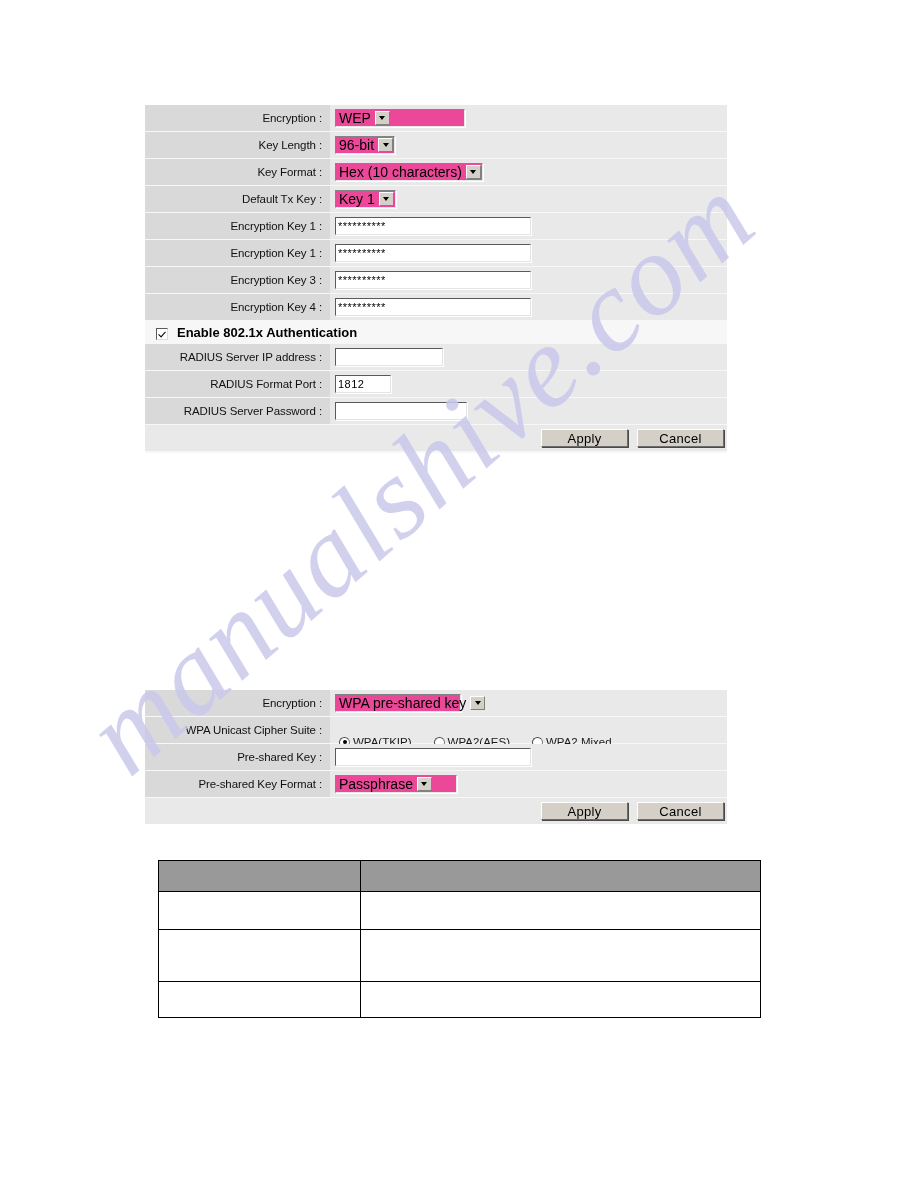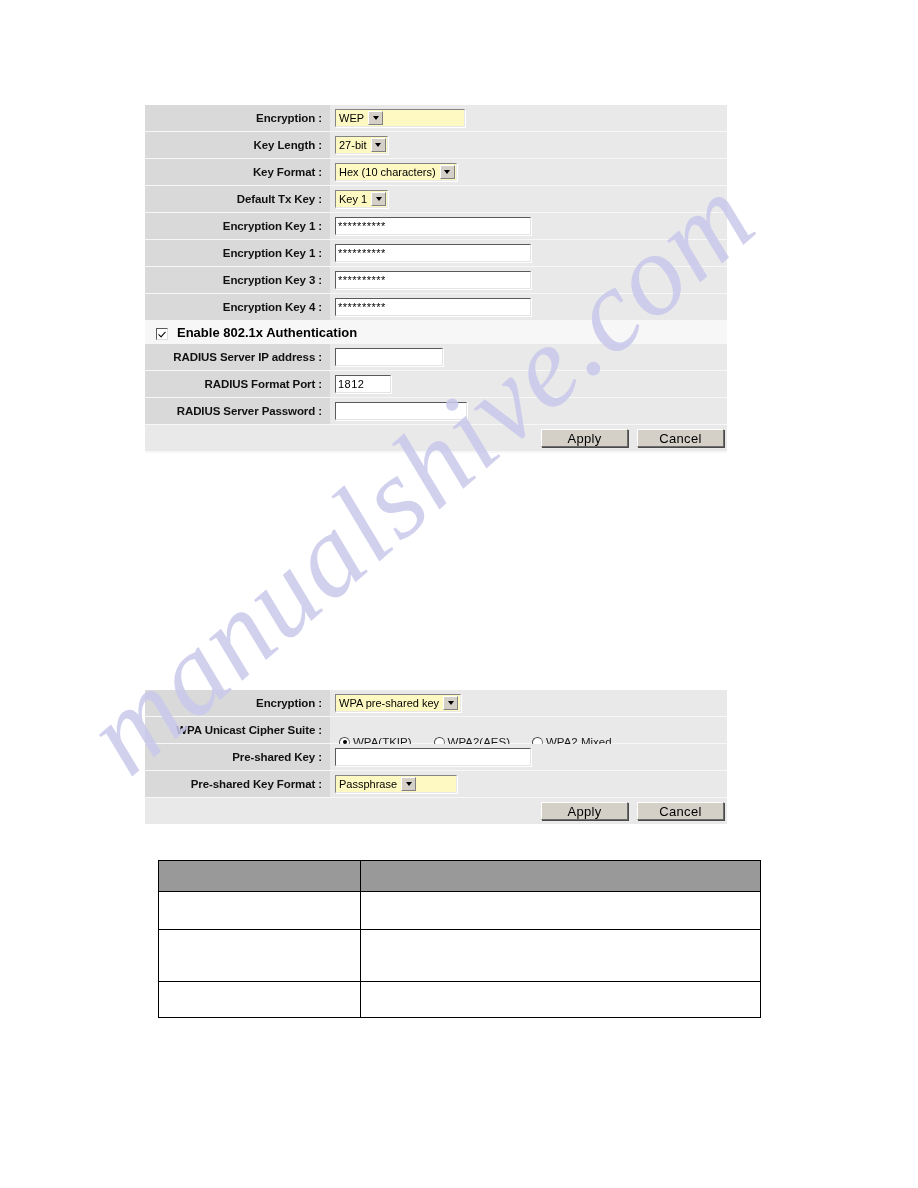--- a/index.html
+++ b/index.html
@@ -58,21 +58,21 @@
   .flabel {
     width: 185px;
     height: 26px;
     background: #d9d9d9;
     display: flex;
     align-items: center;
     justify-content: flex-end;
     padding-right: 8px;
     box-sizing: border-box;
     font-size: 11.5px;
-    font-weight: bold;
+    font-weight: normal;
     color: #111;
     letter-spacing: -.1px;
   }
   .fvalue {
     flex: 1;
     height: 26px;
     background: #e9e9e9;
     display: flex;
     align-items: center;
     padding-left: 5px;
@@ -87,28 +87,28 @@
     padding-left: 11px;
     font-size: 13px;
     font-weight: bold;
   }
 
   
   .sel {
     display: inline-flex;
     align-items: stretch;
     height: 18px;
-    background: #fef9c3;
+    background: #ec4899;
     border-top: 1px solid #848484;
     border-left: 1px solid #848484;
     border-right: 1px solid #e8e8e8;
     border-bottom: 1px solid #e8e8e8;
     box-shadow: 1px 1px 0 #ffffff;
     box-sizing: border-box;
-    font-size: 11px;
+    font-size: 14px;
     line-height: 16px;
   }
   .sel .seltext {
     padding: 0 4px 0 3px;
     white-space: nowrap;
     display: flex;
     align-items: center;
     color: #000;
   }
   .sel .arrowbtn {
@@ -262,21 +262,21 @@
             <span class="tri"></span>
           </span>
       </div>
     </div>
   </div>
 
   <div class="frow">
     <div class="flabel">Key Length :</div>
     <div class="fvalue">
       <div class="sel">
-        <span class="seltext">27-bit</span>
+        <span class="seltext">96-bit</span>
         <span class="arrowbtn">
             <span class="tri"></span>
           </span>
       </div>
     </div>
   </div>
 
   <div class="frow">
     <div class="flabel">Key Format :</div>
     <div class="fvalue">

